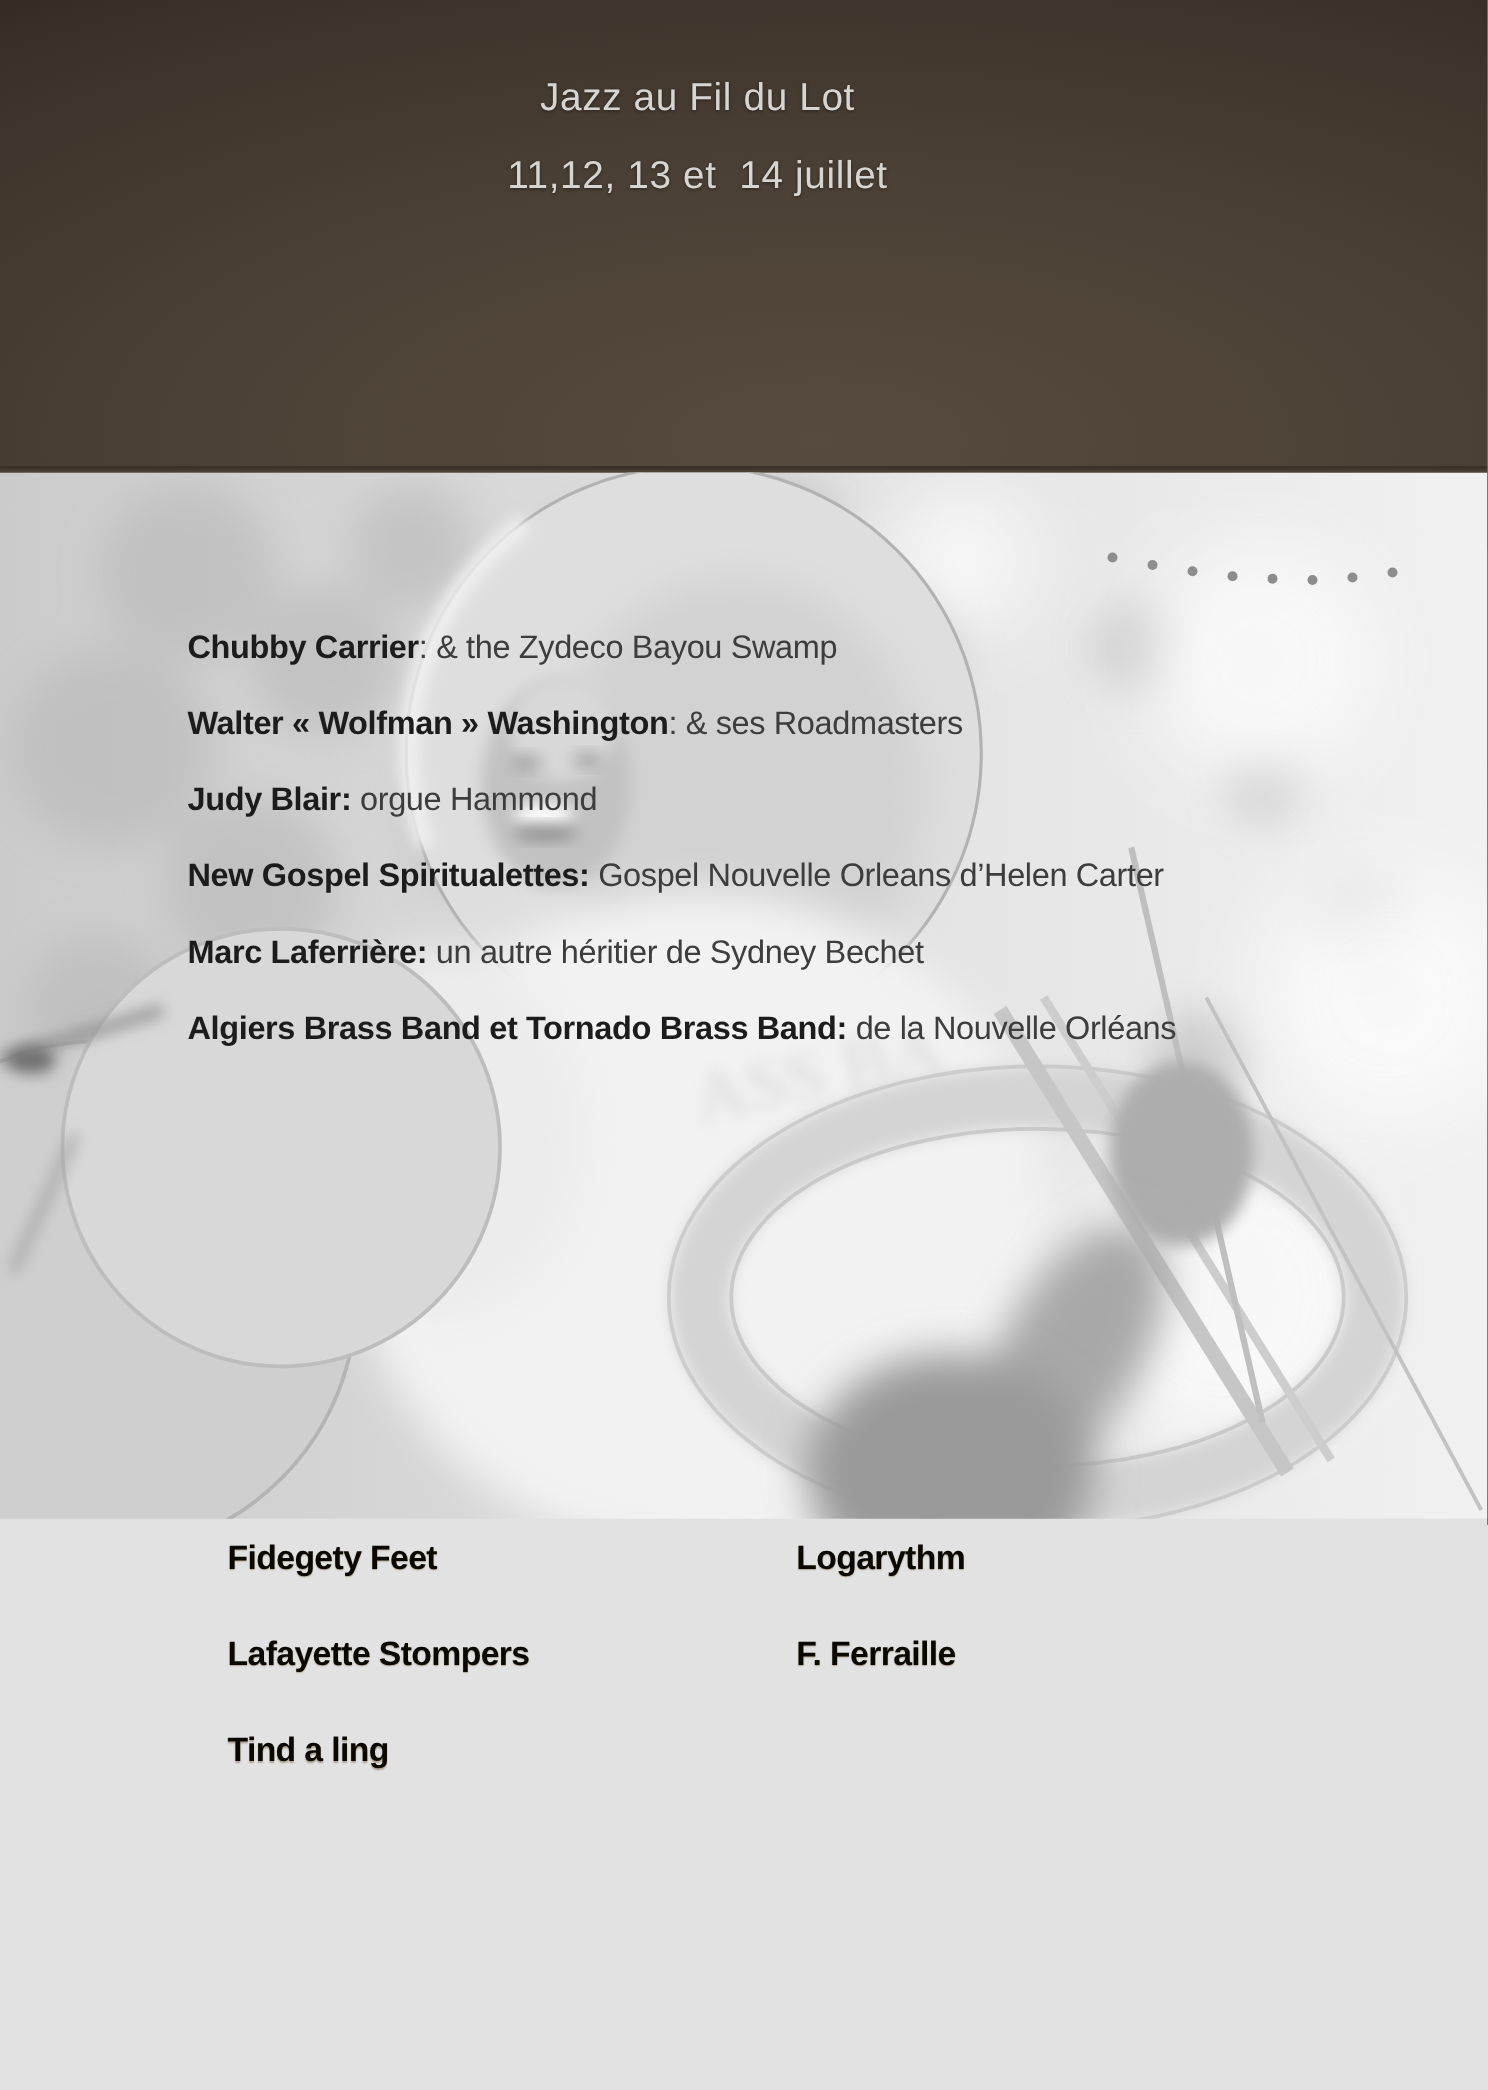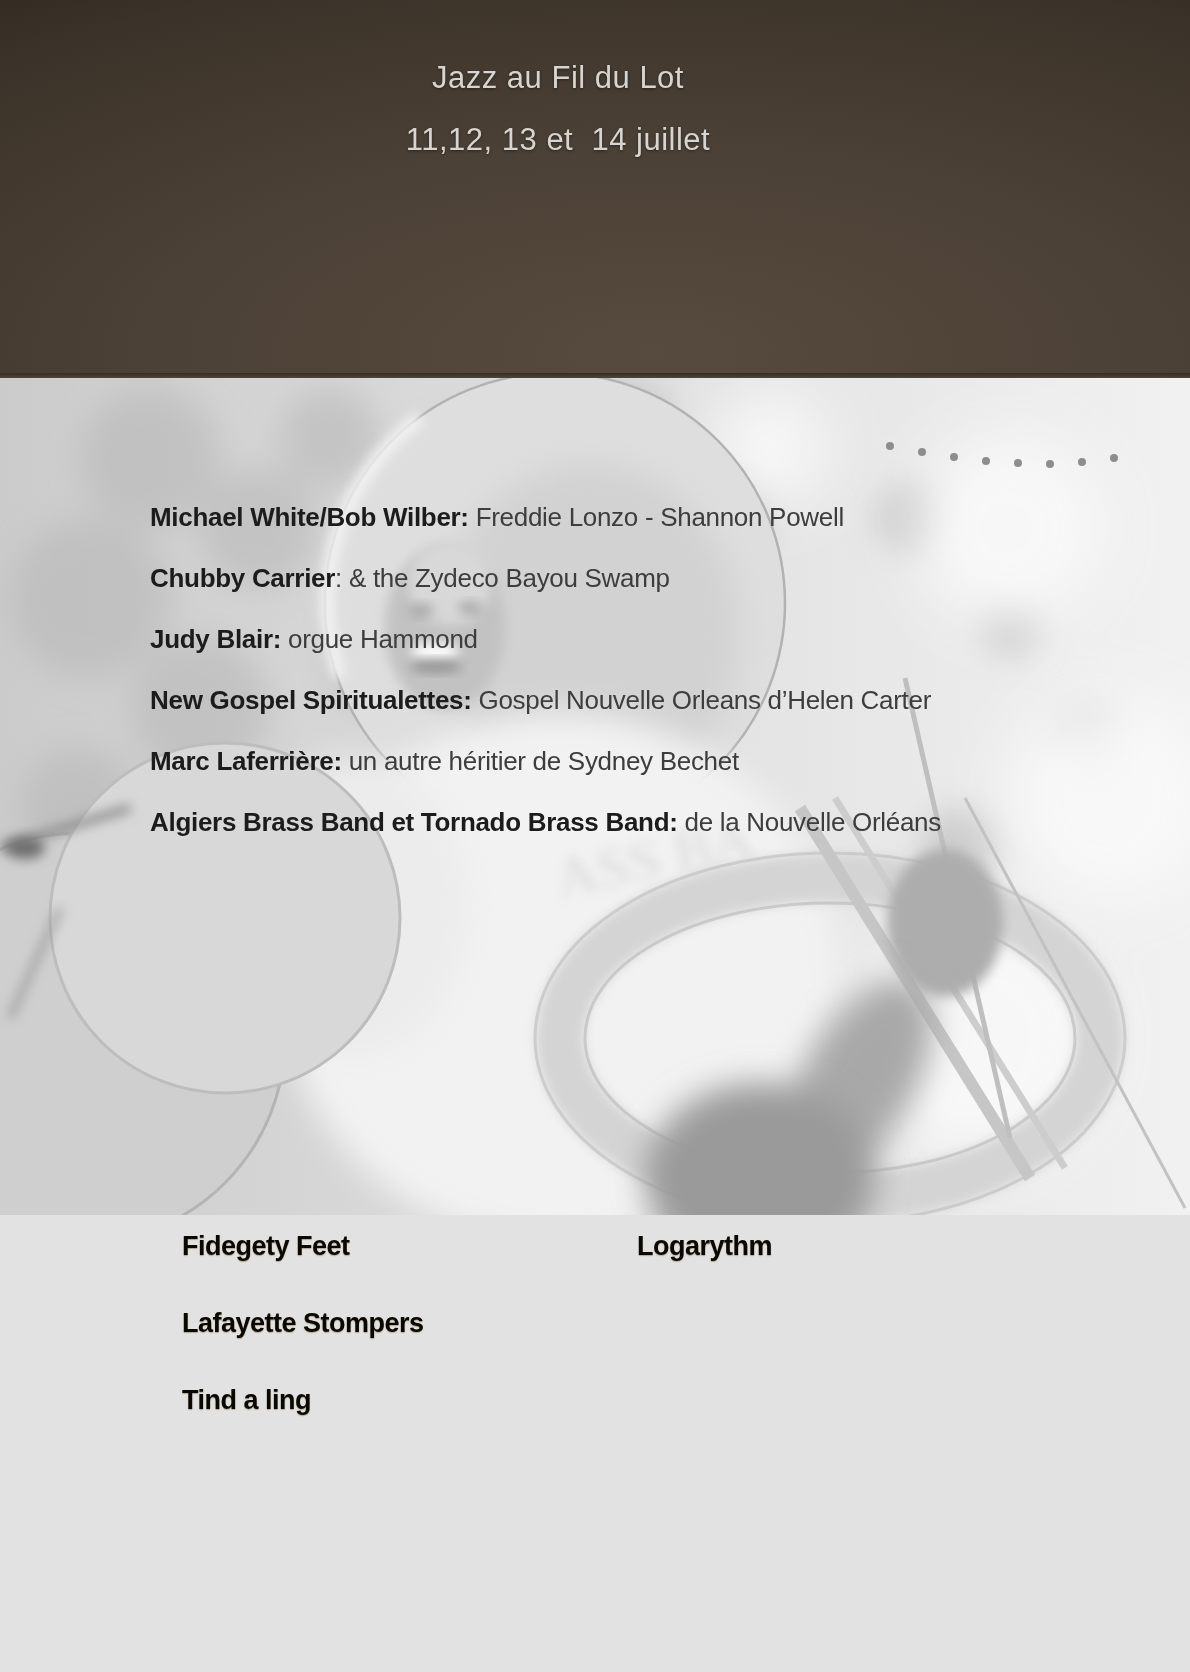--- a/index.html
+++ b/index.html
@@ -169,33 +169,34 @@
         <circle cx="954" cy="79" r="4"></circle>
           <circle cx="986" cy="83" r="4"></circle>
         <circle cx="1018" cy="85" r="4"></circle>
           <circle cx="1050" cy="86" r="4"></circle>
         <circle cx="1082" cy="84" r="4"></circle>
           <circle cx="1114" cy="80" r="4"></circle>
       </g>
     </svg>
 
     <div class="lineup">
-      <p class="row"><span class="b">Michael White/Bob Wilber:</span><span> Freddie Lonzo - Shannon Powell</span></p>
       <p class="row"><span class="b">Chubby Carrier</span><span>: &amp; the Zydeco Bayou Swamp</span></p>
+      <p class="row"><span class="b">Walter « Wolfman » Washington</span><span>: &amp; ses Roadmasters</span></p>
       <p class="row"><span class="b">Judy Blair:</span><span> orgue Hammond</span></p>
       <p class="row"><span class="b">New Gospel Spiritualettes:</span><span> Gospel Nouvelle Orleans d’Helen Carter</span></p>
       <p class="row"><span class="b">Marc Laferrière:</span><span> un autre héritier de Sydney Bechet</span></p>
       <p class="row"><span class="b">Algiers Brass Band et Tornado Brass Band:</span><span> de la Nouvelle Orléans</span></p>
     </div>
   </div>
 
   <div class="bottom">
     <div class="bottom-col left">
       <p class="row">Fidegety Feet</p>
       <p class="row">Lafayette Stompers</p>
       <p class="row">Tind a ling</p>
     </div>
     <div class="bottom-col right">
       <p class="row">Logarythm</p>
+      <p class="row">F. Ferraille</p>
     </div>
   </div>
 
 </div>
 
 </body></html>

